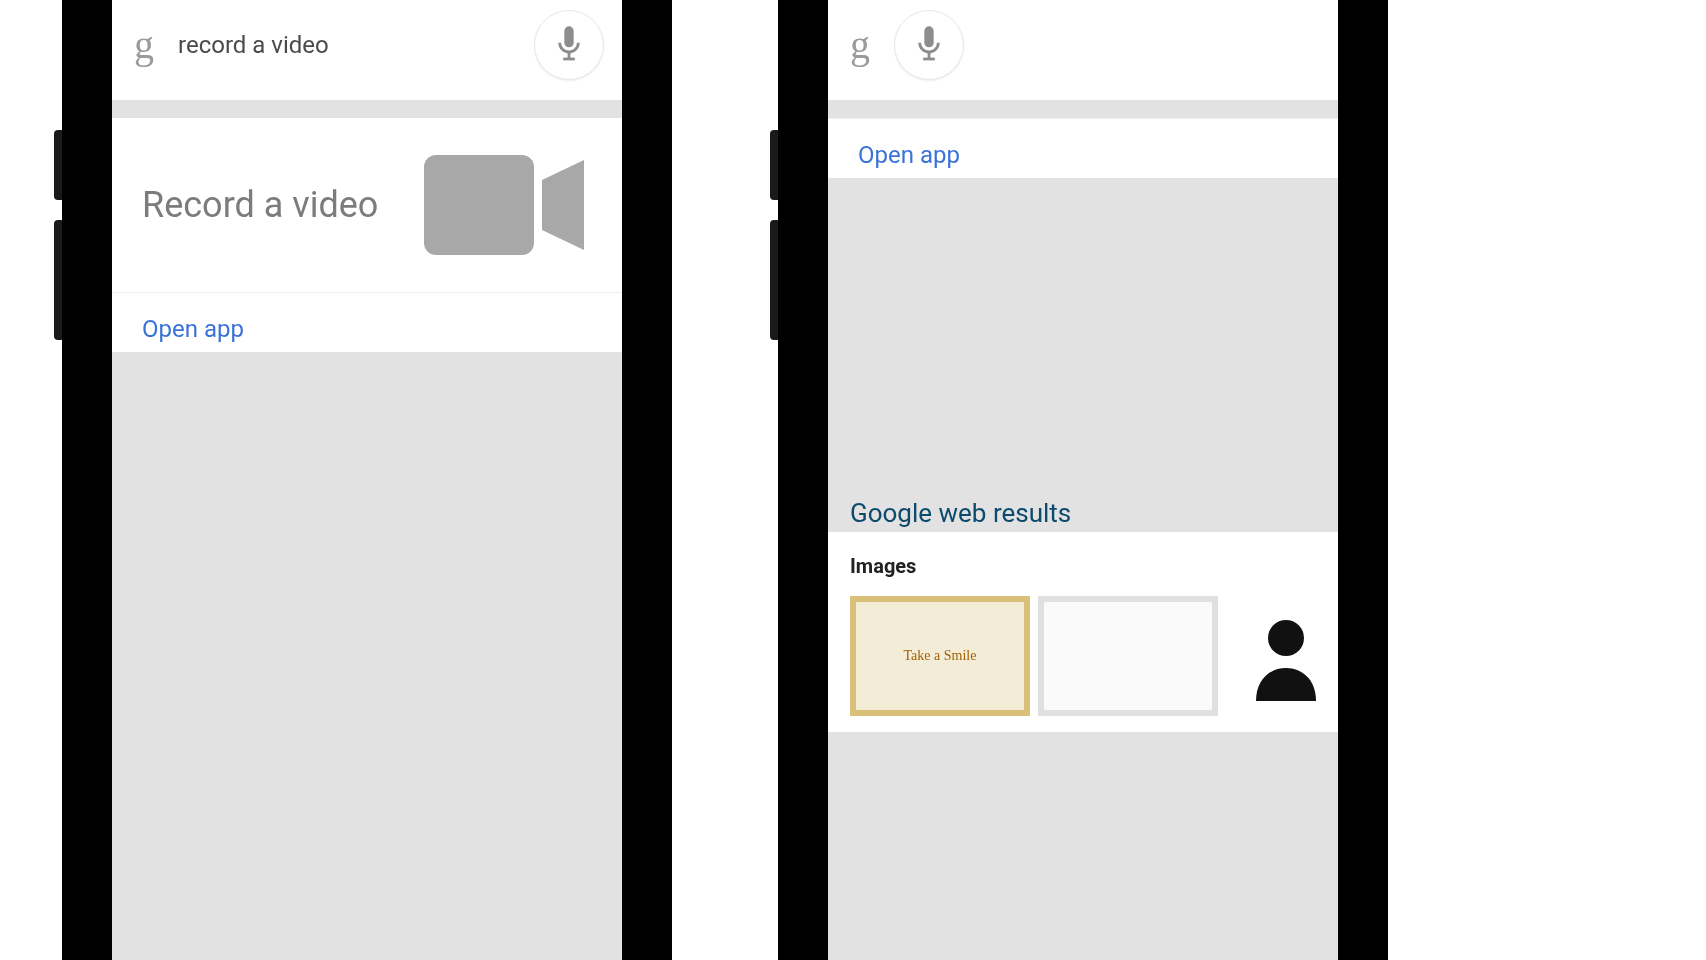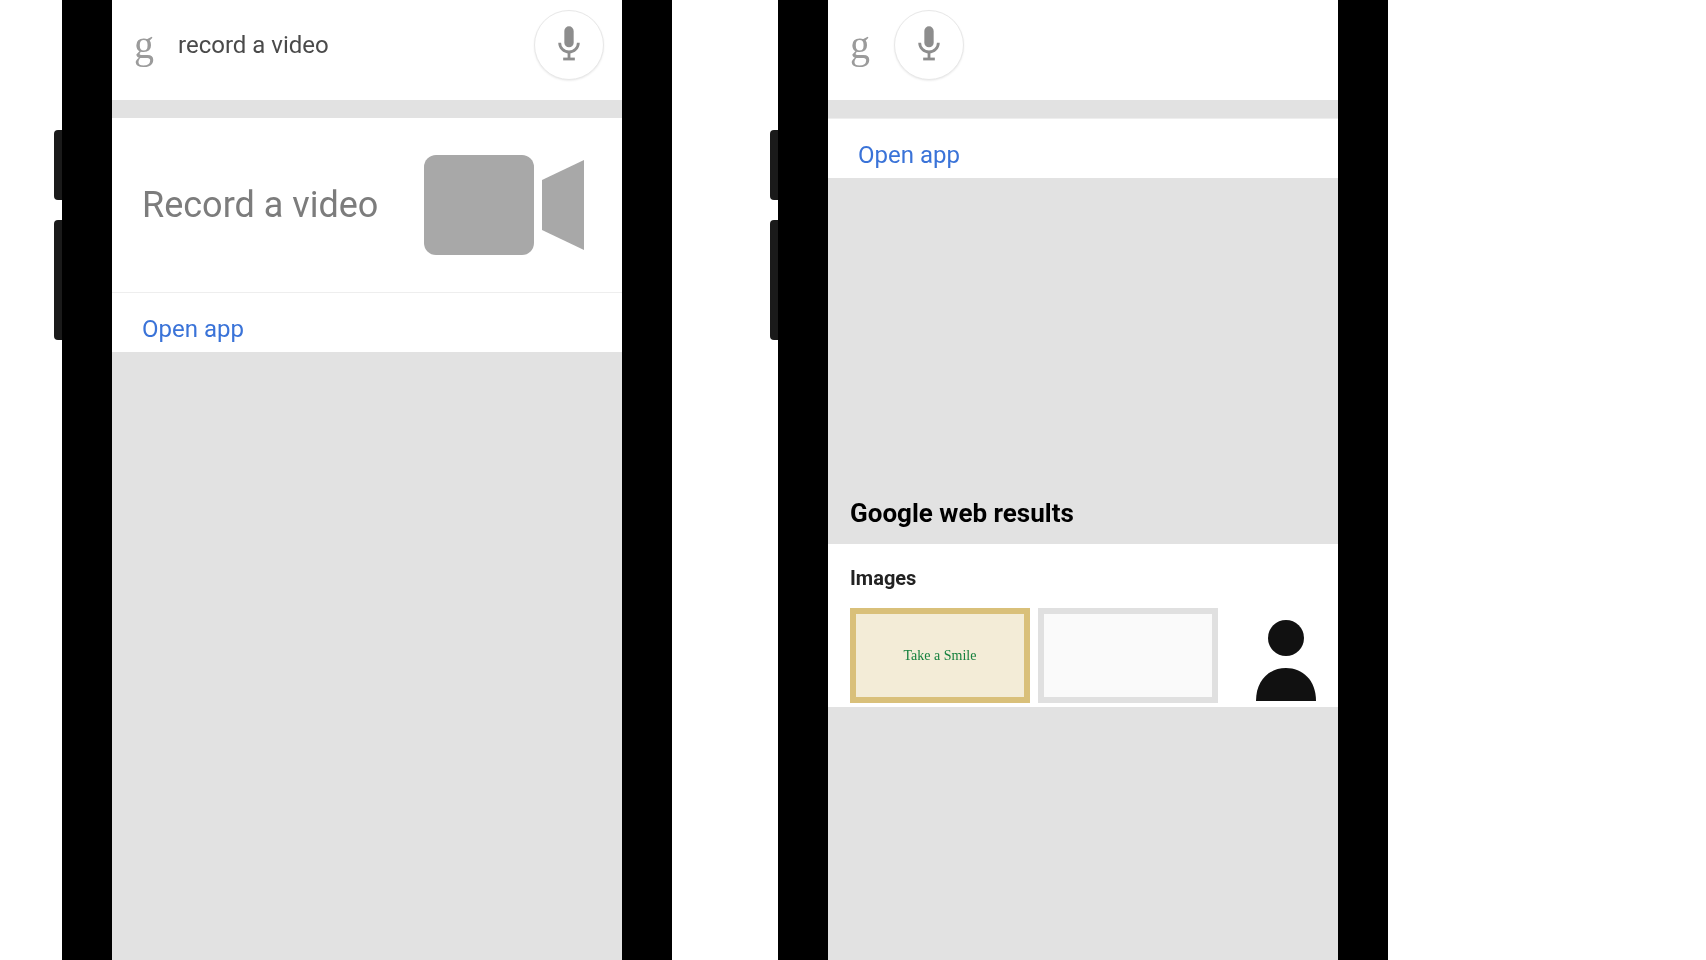--- a/index.html
+++ b/index.html
@@ -104,47 +104,46 @@
   .open-app {
     padding: 22px 30px 9px;
   }
   .open-app a {
     color: #3a73d8;
     font-size: 24px;
     text-decoration: none;
   }
 
   .web-results-label {
-    color: #000000;
+    color: #0c4a6e;
     font-size: 26px;
-    padding: 0 22px 16px;
-    font-weight: bold;
+    padding: 0 22px 4px;
   }
   .results-card {
     background: #fff;
-    padding: 22px 22px 4px;
+    padding: 22px 22px 16px;
   }
   .results-heading {
     font-size: 20px;
     font-weight: 700;
     color: #222;
     margin-bottom: 18px;
   }
   .thumbs { display: flex; gap: 8px; }
   .thumb {
-    height: 95px;
+    height: 120px;
     background: #f3ecd7;
     border: 6px solid #d9c07a;
     flex: 0 0 auto;
     display: flex;
     align-items: center;
     justify-content: center;
     font-family: cursive;
     font-size: 14px;
-    color: #15803d;
+    color: #a16207;
   }
   .thumb.t1 { width: 180px; }
   .thumb.t2 { width: 180px; border-color:#e0e0e0; background:#fafafa; }
   .thumb.t3 { width: 120px; border: none; background:#fff; }
   .thumb.t3 svg { width: 90px; height: 90px; }
 </style>
 </head>
 <body>
 
 <div class="phone left">

